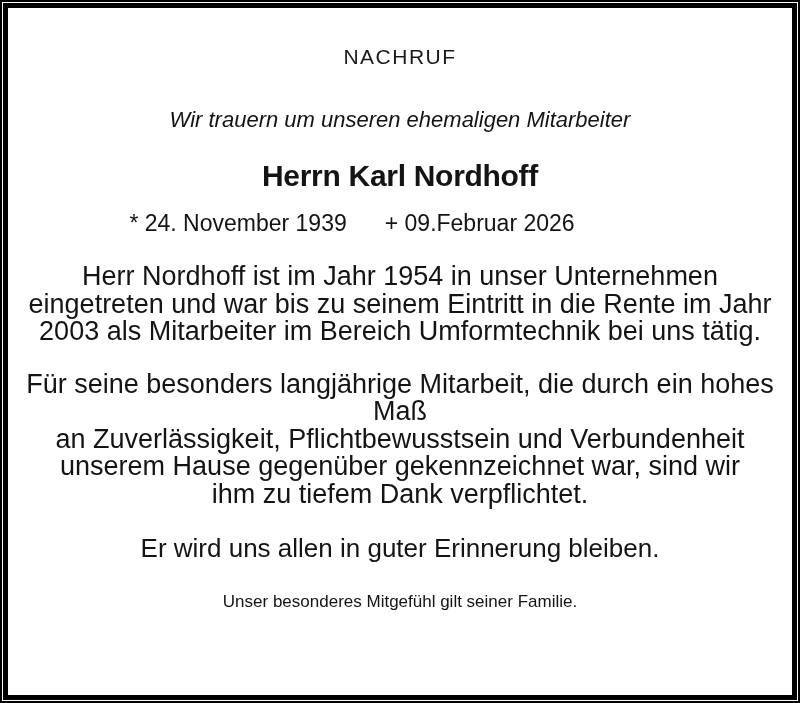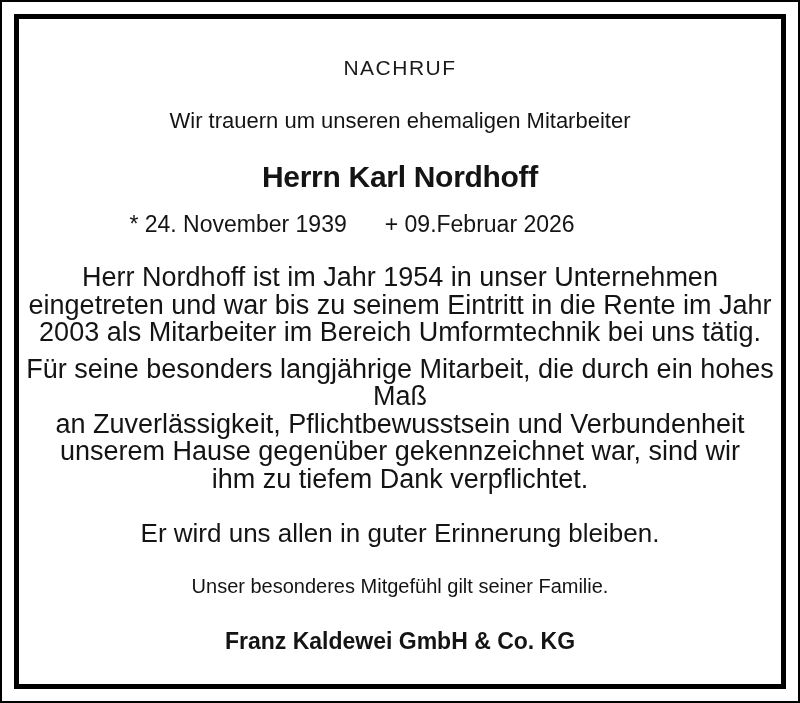--- a/index.html
+++ b/index.html
@@ -13,42 +13,43 @@
     overflow: hidden;
     font-family: "Liberation Sans", "DejaVu Sans", sans-serif;
     color: #141414;
   }
   
   .frame-outer {
     box-sizing: border-box;
     width: 800px;
     height: 703px;
     border: 2px solid #000000;
-    padding: 12px;
+    padding: 1px;
   }
   .frame-inner {
     box-sizing: border-box;
     width: 100%;
     height: 100%;
     border: 5px solid #000000;
     background: #ffffff;
     text-align: center;
     overflow: hidden;
   }
   .title {
     margin-top: 36px;
     font-size: 21px;
     line-height: 26px;
     letter-spacing: 1.5px;
     color: #1a1a1a;
   }
   .intro {
-    margin-top: 26px;
+    margin-top: 36px;
     font-size: 22px;
     line-height: 27px;
+    font-style: italic;
   }
   .deceased-name {
     margin-top: 27px;
     font-size: 30px;
     line-height: 32px;
     font-weight: bold;
     letter-spacing: -0.3px;
   }
   .dates-line {
     margin-top: 17px;
@@ -60,23 +61,23 @@
     display: inline-block;
     width: 38px;
   }
   .para {
     margin: 0;
     font-size: 27px;
     line-height: 27.5px;
     white-space: pre-line;
   }
   .para-1 { margin-top: 26px; }
-  .para-2 { margin-top: 9px; }
+  .para-2 { margin-top: 25px; }
   .remembrance { margin-top: 27px; font-size: 26px; line-height: 27px; }
-  .condolence  { margin-top: 26px; font-size: 20px; line-height: 27px; }
+  .condolence  { margin-top: 26px; font-size: 17px; line-height: 27px; }
   .company {
     margin-top: 27px;
     font-size: 23px;
     line-height: 28px;
     font-weight: bold;
   }
 </style>
 </head>
 <body>
 
@@ -99,16 +100,15 @@
 
     <p class="para para-2">Für seine besonders langjährige Mitarbeit, die durch ein hohes Maß
 an Zuverlässigkeit, Pflichtbewusstsein und Verbundenheit
 unserem Hause gegenüber gekennzeichnet war, sind wir
 ihm zu tiefem Dank verpflichtet.</p>
 
     <div class="remembrance">Er wird uns allen in guter Erinnerung bleiben.</div>
 
     <div class="condolence">Unser besonderes Mitgefühl gilt seiner Familie.</div>
 
-    <div class="company">Franz Kaldewei GmbH &amp; Co. KG</div>
 
   </div>
 </div>
 
 </body></html>

